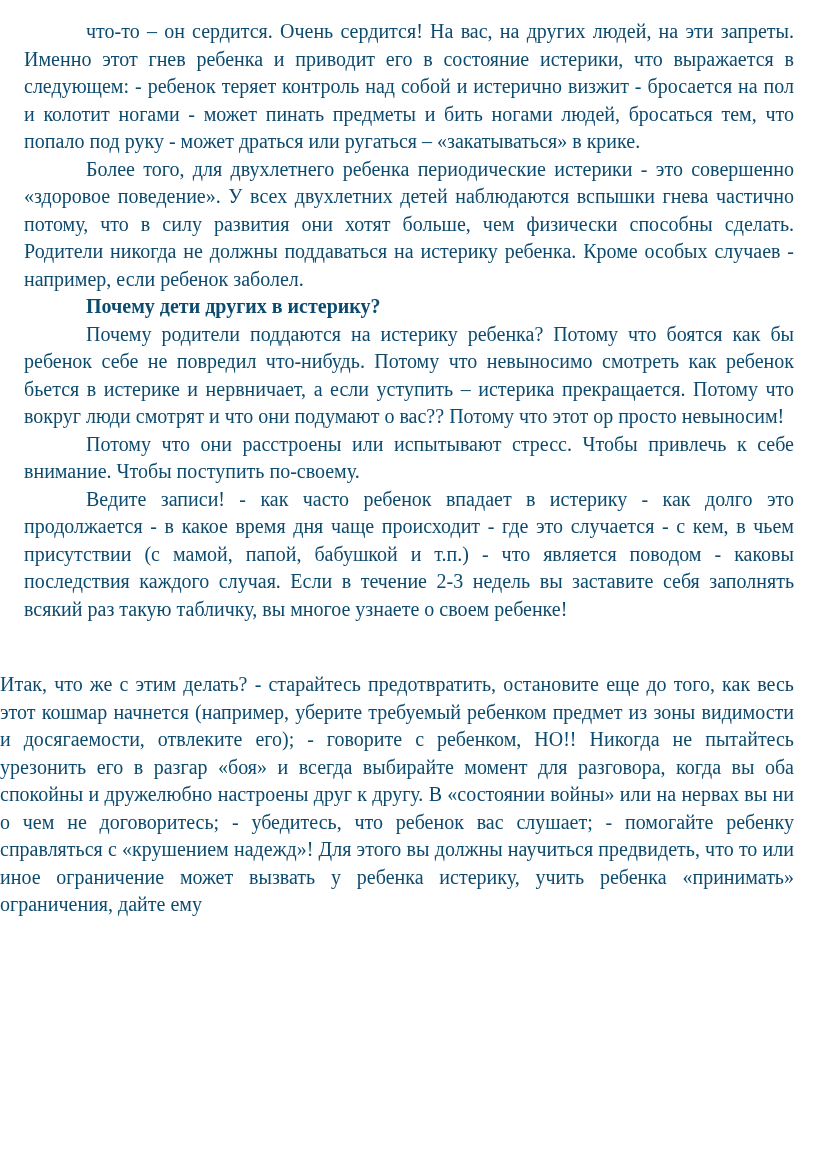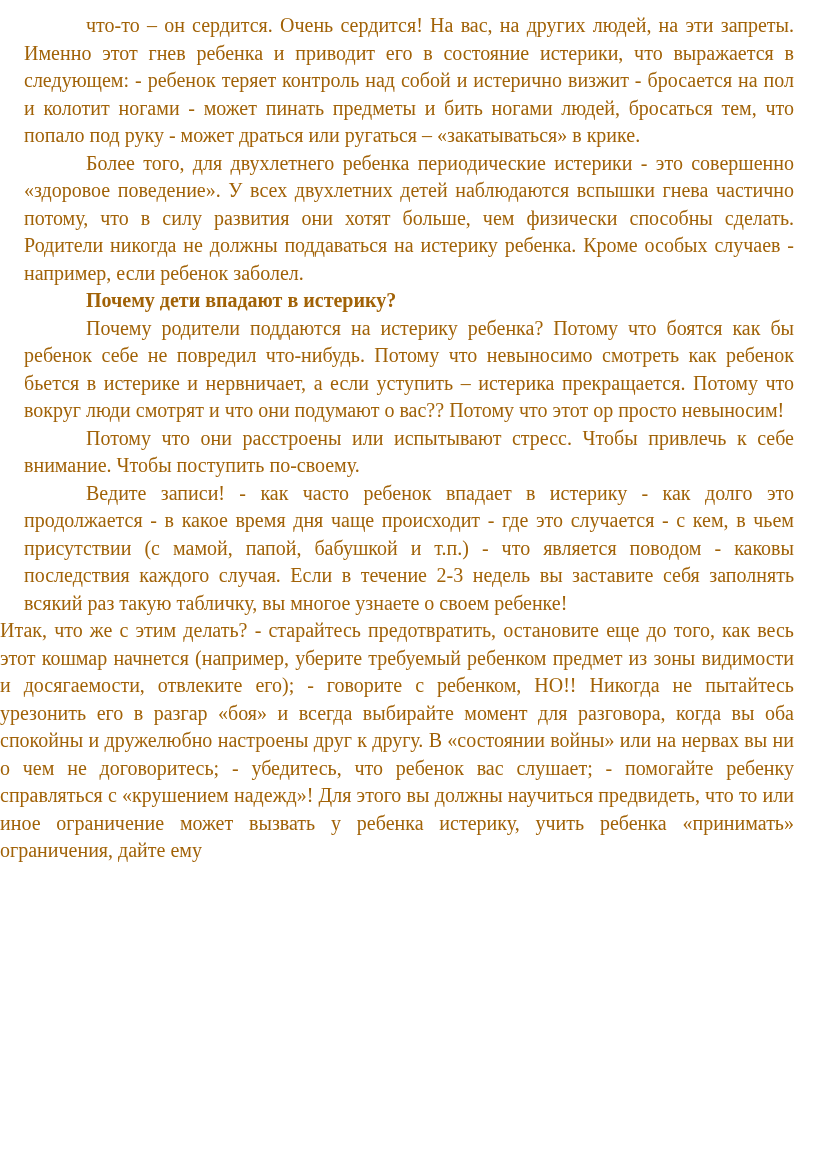--- a/index.html
+++ b/index.html
@@ -5,54 +5,55 @@
   html, body {
     margin: 0;
     padding: 0;
     background: #ffffff;
   }
   .page {
     width: 816px;
     min-height: 1172px;
     box-sizing: border-box;
     background: #ffffff;
-    color: #a16207;
-    padding: 12px 22px 8px 24px;
+    color: #0c4a6e;
+    padding: 18px 22px 8px 24px;
     font-family: "Liberation Serif", "DejaVu Serif", serif;
     font-size: 20px;
     line-height: 27.5px;
     overflow: hidden;
   }
   .page p {
     margin: 0;
     padding: 0;
     text-align: justify;
   }
   .page p.indent {
     text-indent: 62px;
   }
   .page p.heading {
     font-weight: bold;
     text-indent: 62px;
   }
   .page p.flush {
     margin-left: -24px;
     text-indent: 0;
+    margin-top: 48px;
   }
 </style>
 </head>
 <body>
 
 <div class="page">
   <p class="indent">что-то – он сердится. Очень сердится! На вас, на других людей, на эти запреты. Именно этот гнев ребенка и приводит его в состояние истерики, что выражается в следующем: - ребенок теряет контроль над собой и истерично визжит - бросается на пол и колотит ногами - может пинать предметы и бить ногами людей, бросаться тем, что попало под руку - может драться или ругаться – «закатываться» в крике.</p>
 
 
   <p class="indent">Более того, для двухлетнего ребенка периодические истерики - это совершенно «здоровое поведение». У всех двухлетних детей наблюдаются вспышки гнева частично потому, что в силу развития они хотят больше, чем физически способны сделать. Родители никогда не должны поддаваться на истерику ребенка. Кроме особых случаев - например, если ребенок заболел.</p>
 
-  <p class="heading">Почему дети впадают в истерику?</p>
+  <p class="heading">Почему дети других в истерику?</p>
 
   <p class="indent">Почему родители поддаются на истерику ребенка? Потому что боятся как бы ребенок себе не повредил что-нибудь. Потому что невыносимо смотреть как ребенок бьется в истерике и нервничает, а если уступить – истерика прекращается. Потому что вокруг люди смотрят и что они подумают о вас?? Потому что этот ор просто невыносим!</p>
 
   <p class="indent">Потому что они расстроены или испытывают стресс. Чтобы привлечь к себе внимание. Чтобы поступить по-своему.</p>
 
 
   <p class="indent">Ведите записи! - как часто ребенок впадает в истерику - как долго это продолжается - в какое время дня чаще происходит - где это случается - с кем, в чьем присутствии (с мамой, папой, бабушкой и т.п.) - что является поводом - каковы последствия каждого случая. Если в течение 2-3 недель вы заставите себя заполнять всякий раз такую табличку, вы многое узнаете о своем ребенке!</p>
 
   <p class="flush">Итак, что же с этим делать? - старайтесь предотвратить, остановите еще до того, как весь этот кошмар начнется (например, уберите требуемый ребенком предмет из зоны видимости и досягаемости, отвлеките его); - говорите с ребенком, НО!! Никогда не пытайтесь урезонить его в разгар «боя» и всегда выбирайте момент для разговора, когда вы оба спокойны и дружелюбно настроены друг к другу. В «состоянии войны» или на нервах вы ни о чем не договоритесь; - убедитесь, что ребенок вас слушает; - помогайте ребенку справляться с «крушением надежд»! Для этого вы должны научиться предвидеть, что то или иное ограничение может вызвать у ребенка истерику, учить ребенка «принимать» ограничения, дайте ему</p>
 </div>

